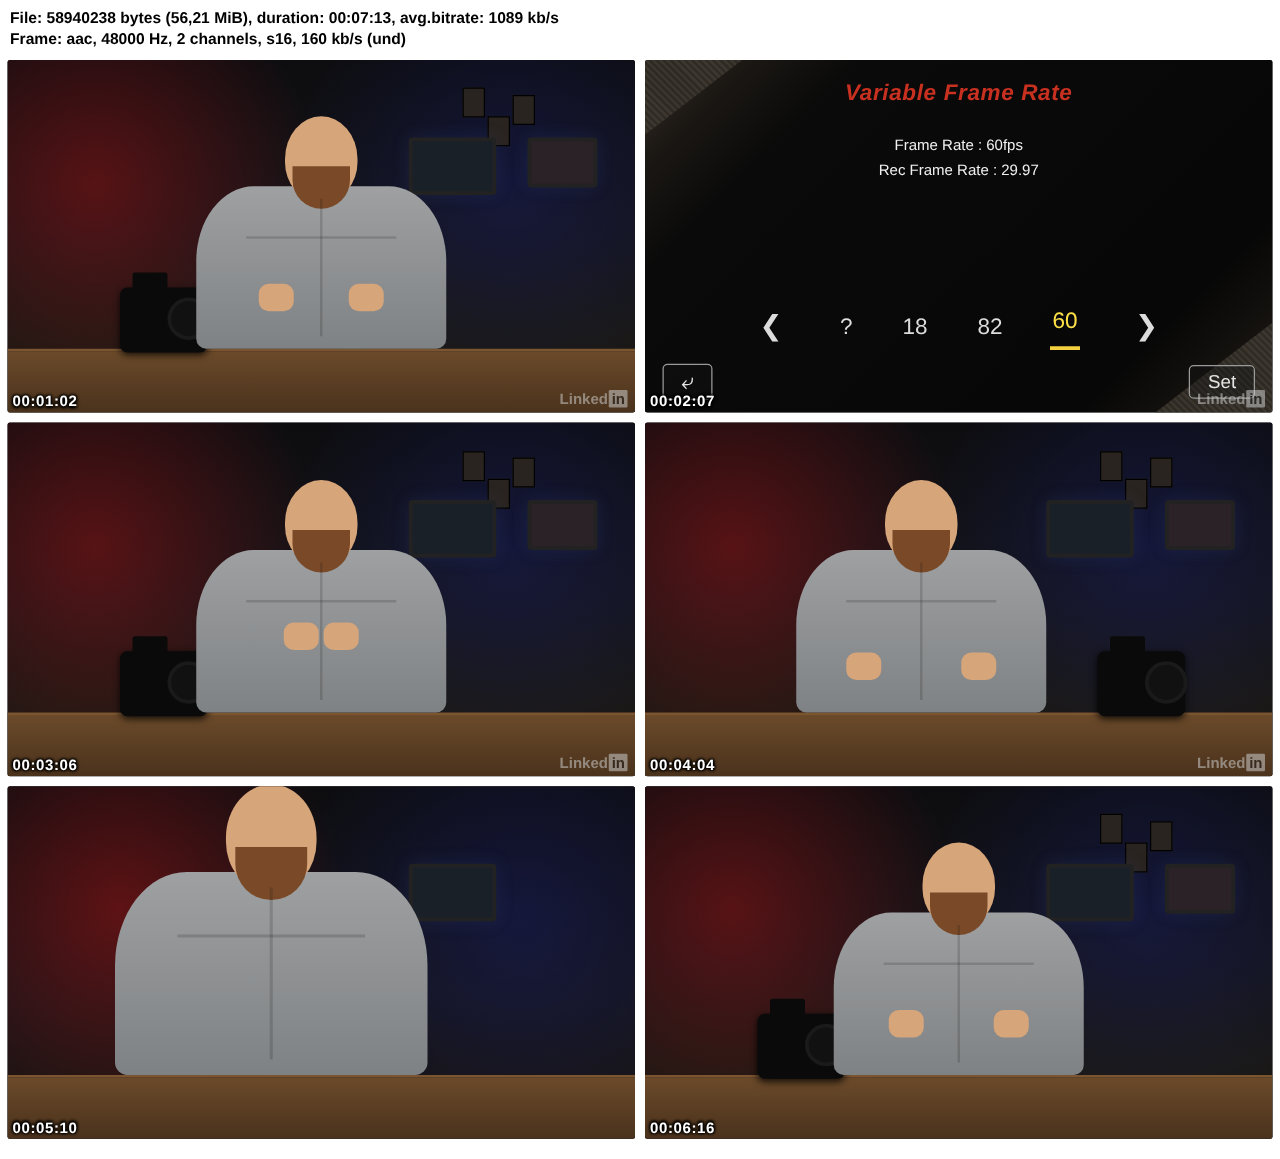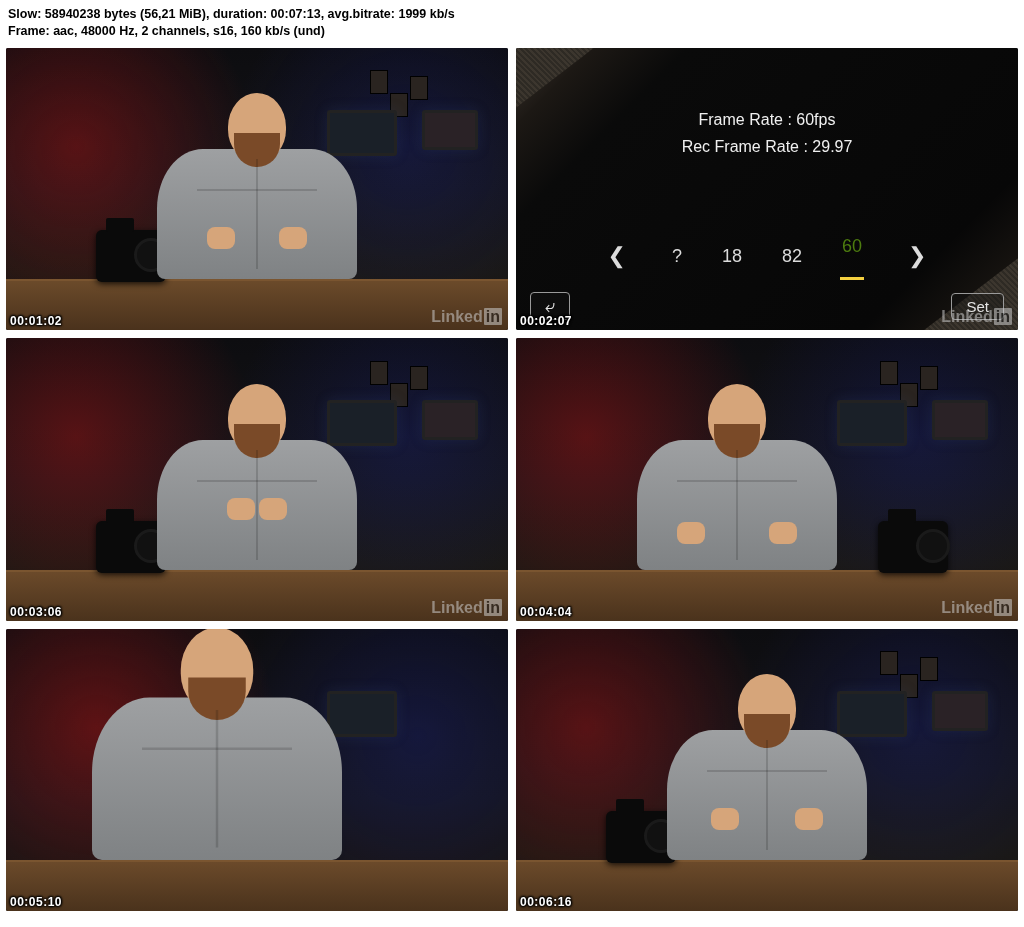--- a/index.html
+++ b/index.html
@@ -40,21 +40,21 @@
     padding: 2px 4px;
     text-shadow: 1px 1px 2px #000, -1px -1px 2px #000, 1px -1px 2px #000, -1px 1px 2px #000;
     letter-spacing: 0.5px;
     z-index: 60;
   }
   .watermark {
     position: absolute;
     right: 6px;
     bottom: 4px;
     color: #ccc;
-    font-size: 16px;
+    font-size: 12px;
     font-weight: bold;
     opacity: 0.55;
     z-index: 60;
   }
   .watermark .in-box {
     background: #ccc;
     color: #222;
     padding: 0 2px;
     margin-left: 1px;
     border-radius: 1px;
@@ -134,44 +134,44 @@
       repeating-linear-gradient(45deg,#2e2a24 0,#2e2a24 2px,#3c362e 2px,#3c362e 4px);
   }
   .menu-corner-tl{top:0;left:0;width:78px;height:60px;clip-path:polygon(0 0,100% 0,0 100%);}
   .menu-corner-br{bottom:0;right:0;width:94px;height:72px;clip-path:polygon(100% 0,100% 100%,0 100%);}
   .menu-title{
     position:absolute;top:16px;left:0;right:0;text-align:center;
     color:#c83020;font-size:18px;font-weight:600;font-style:italic;letter-spacing:0.5px;
   }
   .menu-lines{
     position:absolute;top:58px;left:0;right:0;text-align:center;color:#f0f0f0;
-    font-size:16px;line-height:1.7;font-family:"Segoe UI",Arial,sans-serif;
+    font-size:12px;line-height:1.7;font-family:"Segoe UI",Arial,sans-serif;
   }
   .menu-selector{
     position:absolute;bottom:50px;left:0;right:0;display:flex;align-items:center;justify-content:center;gap:36px;
     color:#e8e8e8;font-size:18px;
   }
   .sel-arrow{color:#dcdcdc;font-size:22px;padding:0 8px;}
   .sel-opt{color:#dcdcdc;padding:4px 2px;}
-  .sel-opt.active{color:#4d7c0f;border-bottom:3px solid #f4d040;padding-bottom:20px;}
+  .sel-opt.active{color:#fde047;border-bottom:3px solid #f4d040;padding-bottom:10px;}
   .menu-bottom{
     position:absolute;bottom:10px;left:14px;right:14px;display:flex;justify-content:space-between;align-items:center;
   }
   .menu-back,.menu-set{
     color:#e4e4e4;border:1px solid #9a9a9a;border-radius:4px;padding:4px 14px;font-size:15px;
     background:rgba(20,20,20,0.4);
   }
   .menu-back-icon{font-size:18px;line-height:1;}
 </style>
 </head>
 <body>
 
 <div class="meta-block">
   <div>
-    <span class="meta-label">Slow: </span><span>58940238 bytes (56,21 MiB), duration: 00:07:13, avg.bitrate: 1999 kb/s</span>
+    <span class="meta-label">File: </span><span>58940238 bytes (56,21 MiB), duration: 00:07:13, avg.bitrate: 1089 kb/s</span>
   </div>
   <div>
     <span class="meta-label">Frame: </span><span>aac, 48000 Hz, 2 channels, s16, 160 kb/s (und)</span>
   </div>
 </div>
 
 <div class="grid">
 
   <div class="thumb">
     <div class="scene">
@@ -196,20 +196,21 @@
       </div>
     </div>
     <div class="timecode">00:01:02</div>
     <div class="watermark"><span>Linked</span><span class="in-box">in</span></div>
   </div>
 
   <div class="thumb">
     <div class="menu-bg"></div>
     <div class="menu-corner-tl"></div>
     <div class="menu-corner-br"></div>
+    <div class="menu-title">Variable Frame Rate</div>
     <div class="menu-lines">
       <div>Frame Rate : 60fps</div>
       <div>Rec Frame Rate : 29.97</div>
     </div>
     <div class="menu-selector">
       <span class="sel-arrow">❮</span>
       <span class="sel-opt">?</span>
       <span class="sel-opt">18</span>
       <span class="sel-opt">82</span>
       <span class="sel-opt active">60</span>

